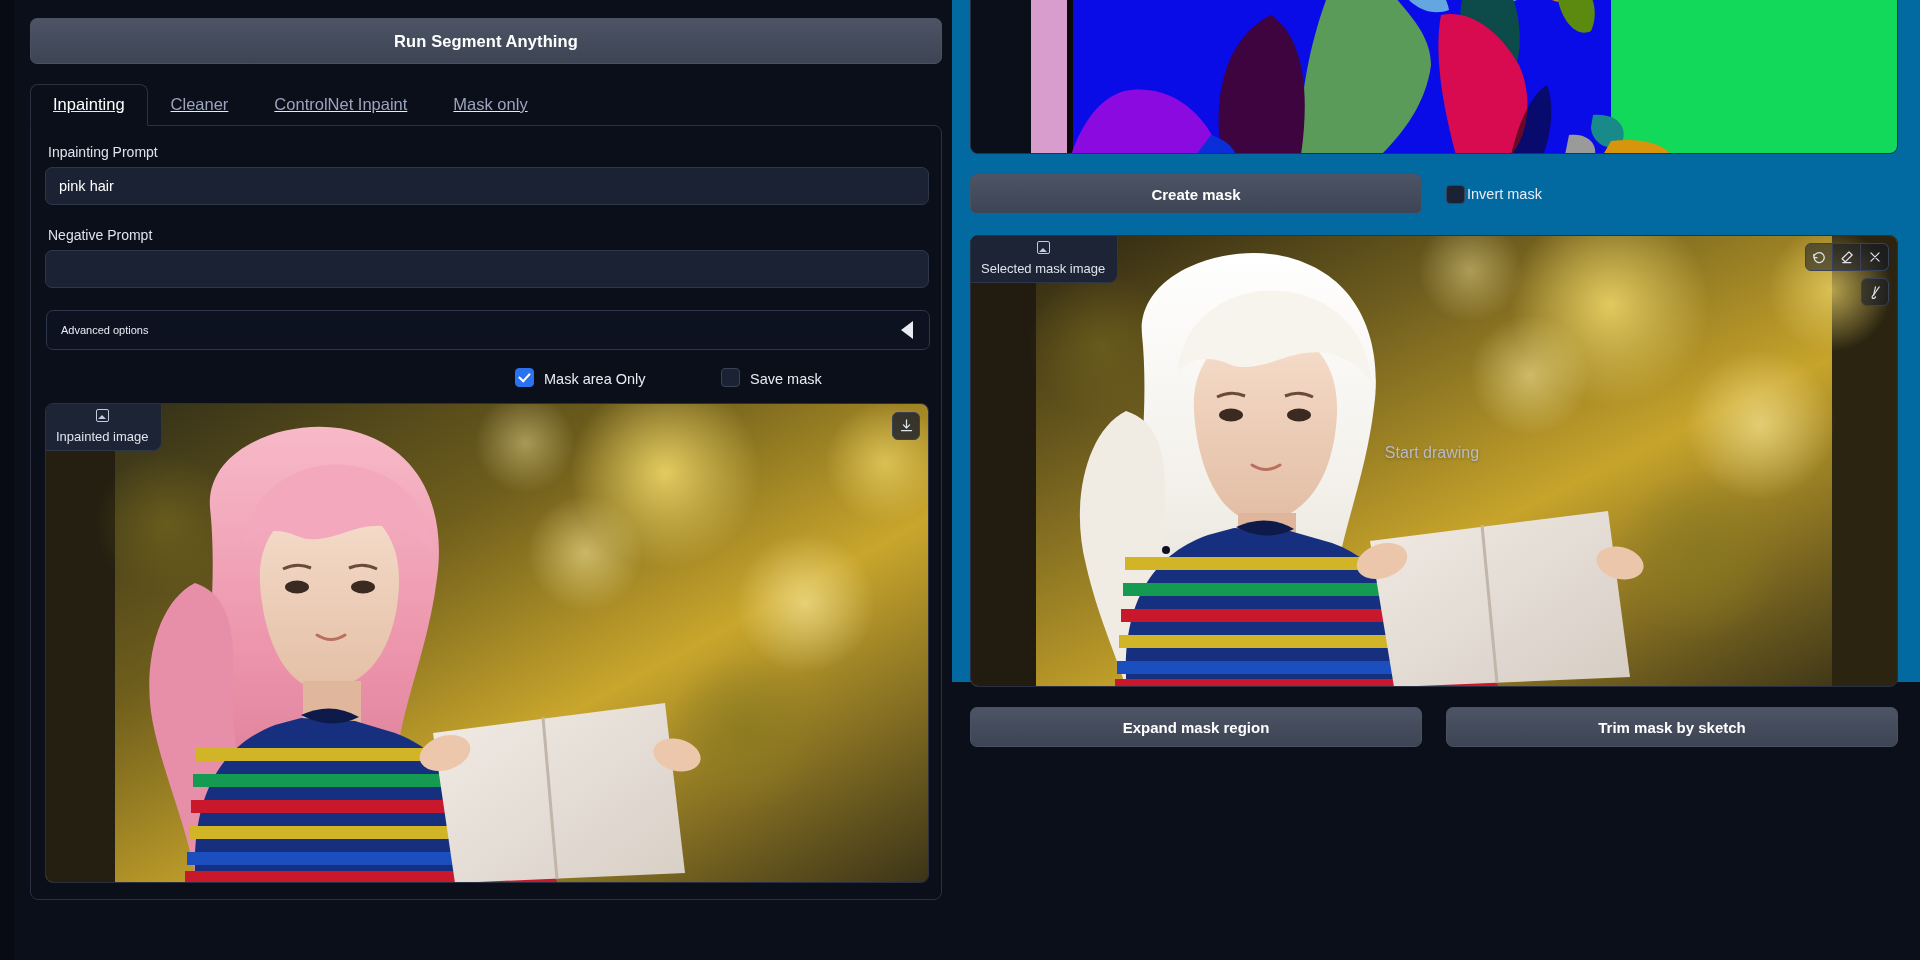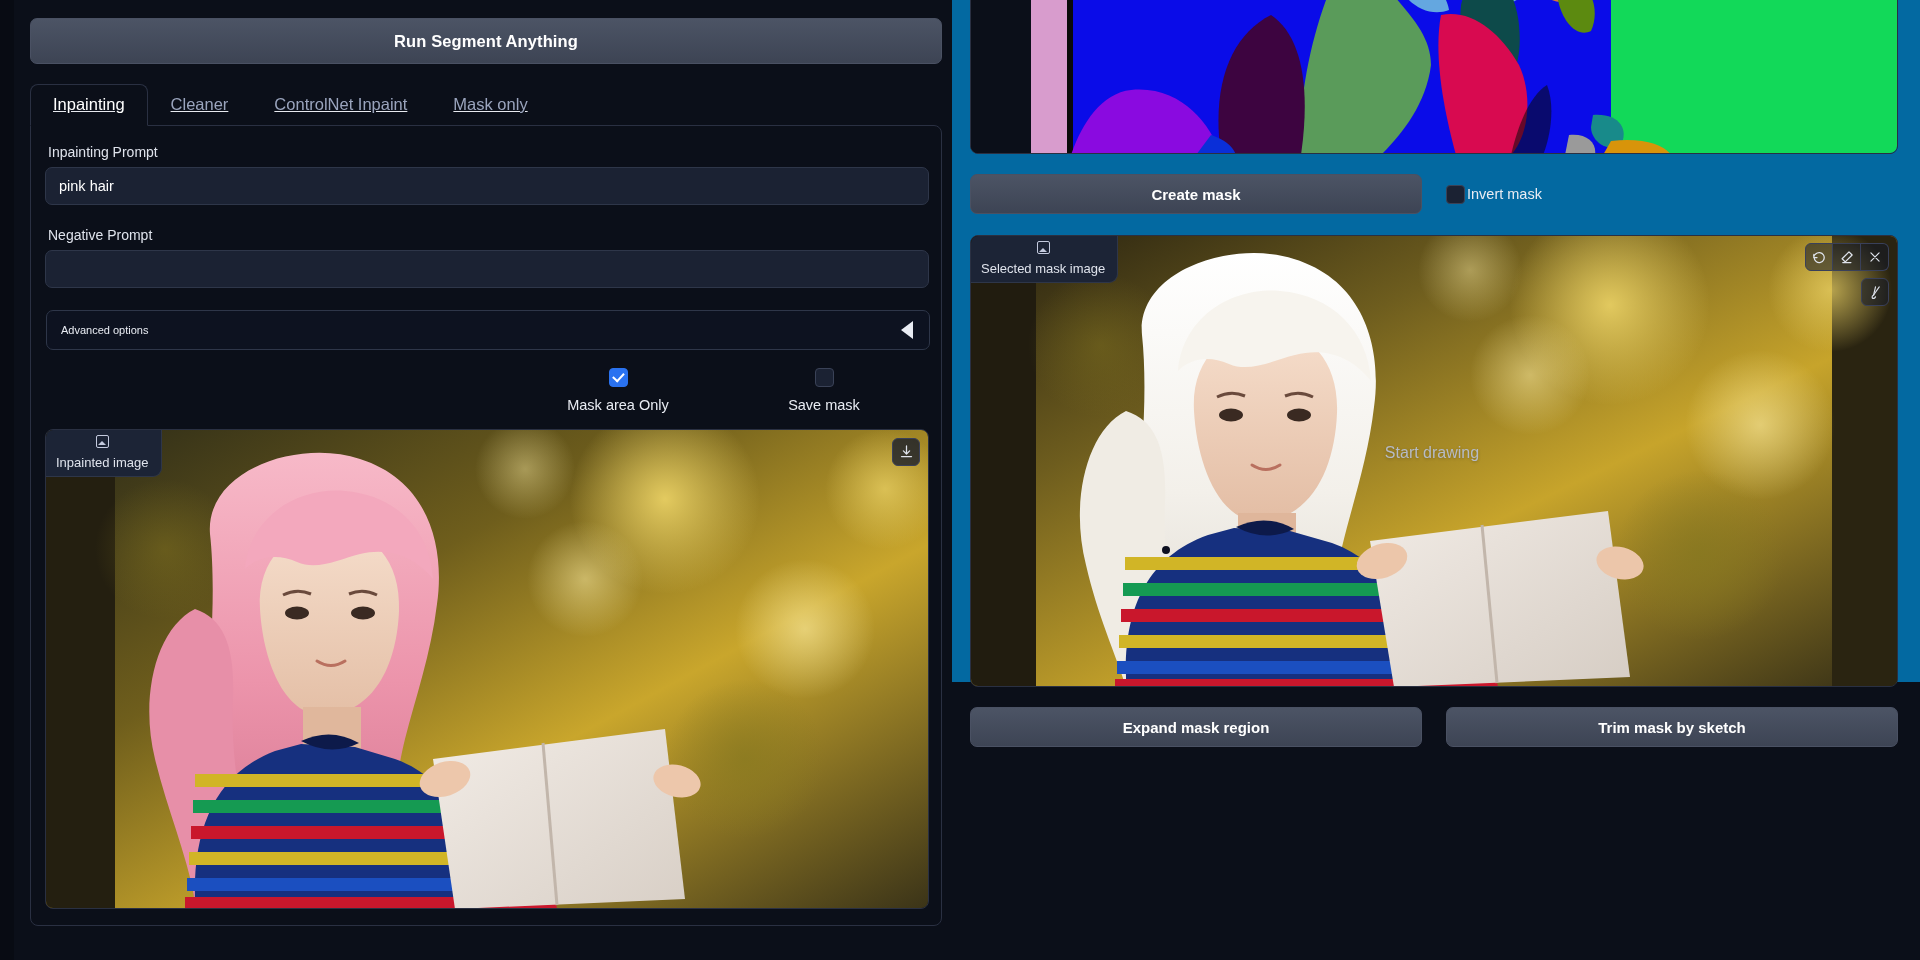--- a/index.html
+++ b/index.html
@@ -140,21 +140,21 @@
     border-radius: 7px;
     background: linear-gradient(180deg, #4c5465 0%, #3d4454 100%);
     color: #ffffff; font-size: 15px; font-weight: bold;
     display: flex; align-items: center; justify-content: center;
     cursor: pointer;
   }
   .checks-row {
     display: flex; gap: 0; margin-top: 18px; padding-left: 470px;
     align-items: center;
   }
-  .check-item { display: flex; align-items: center; gap: 10px; cursor: pointer; width: 220px; flex-direction: column; }
+  .check-item { display: flex; align-items: flex-end; gap: 10px; cursor: pointer; width: 220px; }
   .cbox {
     width: 19px; height: 19px; border-radius: 4px;
     background: #1b2233; border: 1px solid #3a4257;
     display: flex; align-items: center; justify-content: center;
     flex: 0 0 auto;
   }
   .cbox.checked { background: #2a72f0; border-color: #2a72f0; }
   .cbox.checked::after {
     content: "";
     width: 5px; height: 9px;

